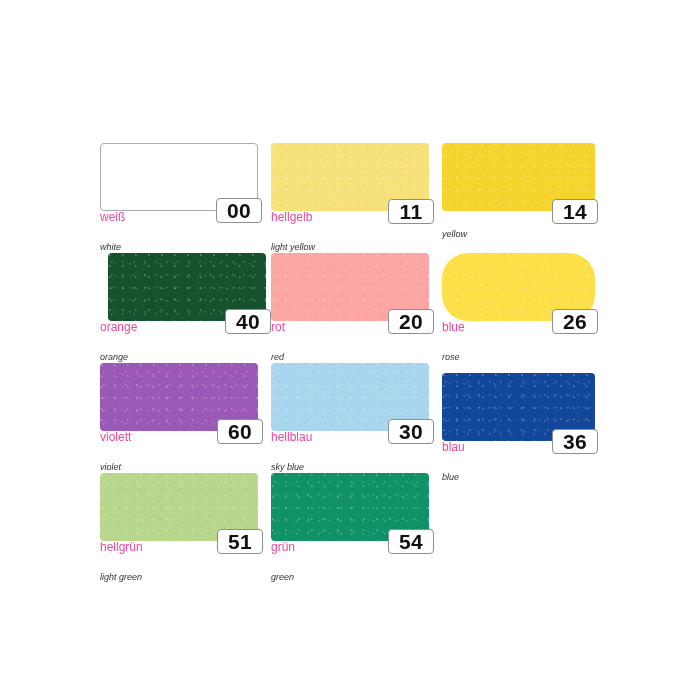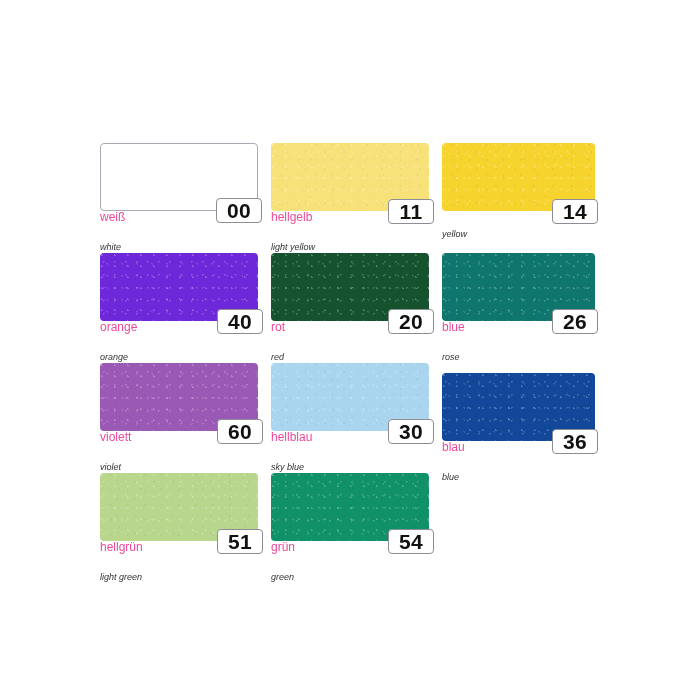--- a/index.html
+++ b/index.html
@@ -123,35 +123,35 @@
         <div class="name-de">hellgelb</div>
         <div class="name-en">light yellow</div>
       </div>
       <div class="swatch-cell col-3">
         <div class="swatch-block" style="background: rgb(246, 211, 45);">
           <div class="number-badge">14</div>
         </div>
         <div class="name-en">yellow</div>
       </div>
       <div class="swatch-cell col-1">
-        <div class="swatch-block" style="background: #6d28d9;">
+        <div class="swatch-block" style="background: #14532d; margin-left: 8px;">
           <div class="number-badge">40</div>
         </div>
         <div class="name-de">orange</div>
         <div class="name-en">orange</div>
       </div>
       <div class="swatch-cell col-2">
-        <div class="swatch-block" style="background: #14532d;">
+        <div class="swatch-block" style="background: #fca5a5;">
           <div class="number-badge">20</div>
         </div>
         <div class="name-de">rot</div>
         <div class="name-en">red</div>
       </div>
       <div class="swatch-cell col-3">
-        <div class="swatch-block" style="background: #0f766e;">
+        <div class="swatch-block" style="background: #fde047; border-radius: 26px;">
           <div class="number-badge">26</div>
         </div>
         <div class="name-de">blue</div>
         <div class="name-en">rose</div>
       </div>
       <div class="swatch-cell col-1">
         <div class="swatch-block" style="background: rgb(155, 89, 182);">
           <div class="number-badge">60</div>
         </div>
         <div class="name-de">violett</div>

